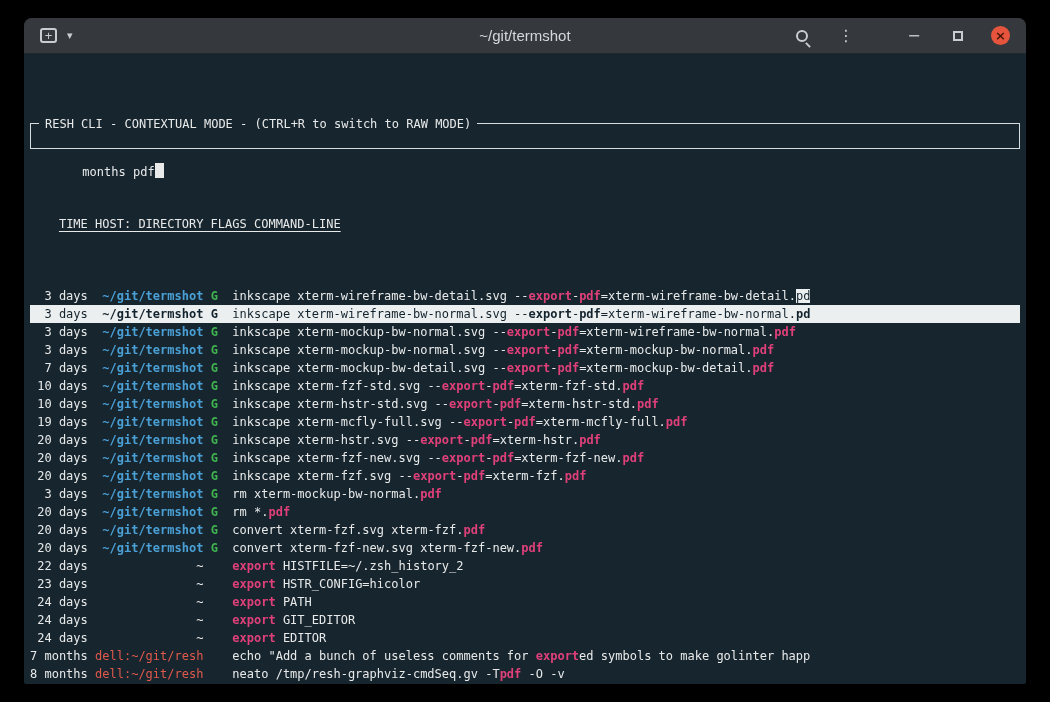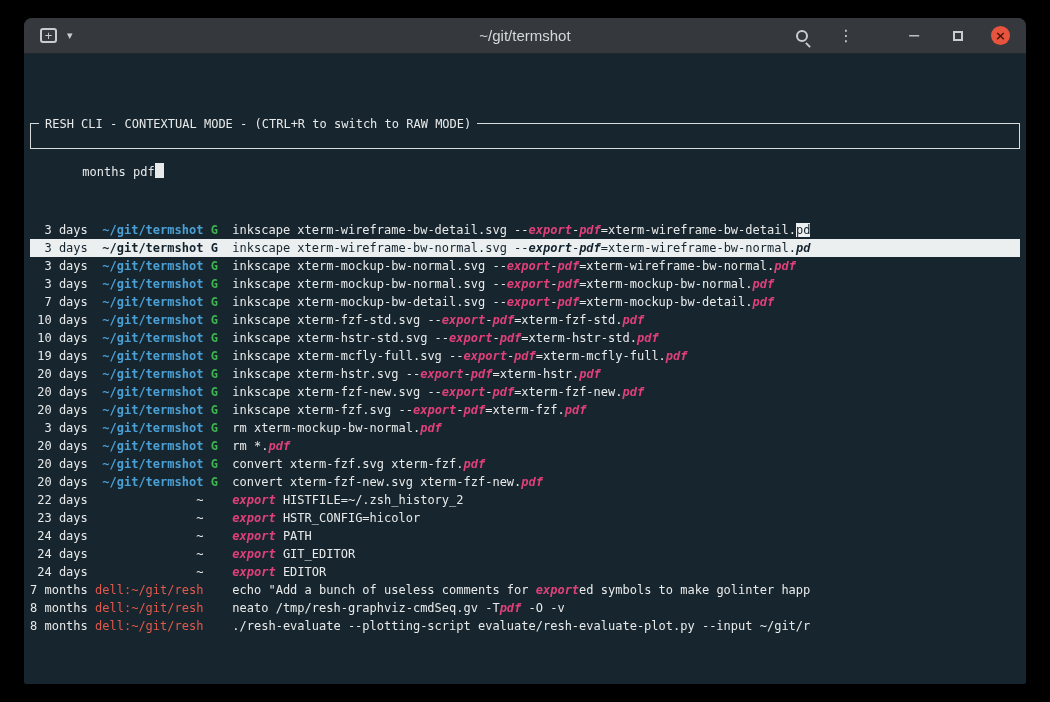--- a/index.html
+++ b/index.html
@@ -51,21 +51,21 @@
     vertical-align:-2px;}
 
   .table-header{margin-top:12px;}
   .table-header .u{text-decoration:underline; text-underline-offset:3px;}
 
   .row{height:18px;}
   .seg-p{color:var(--fg);}
   .seg-b{color:var(--blue); font-weight:bold;}
   .seg-g{color:var(--green); font-weight:bold;}
   .seg-r{color:var(--red);}
-  .seg-m{color:var(--pink); font-weight:bold;font-style:italic;}
+  .seg-m{color:var(--pink); font-weight:bold;}
   .seg-i{background:var(--inv-bg); color:var(--inv-fg);}
   .row.selected{background:var(--inv-bg);}
   .row.selected .seg-p{color:var(--inv-fg);}
   .row.selected .seg-b,.row.selected .seg-g,.row.selected .seg-r{color:var(--inv-fg);}
   .row.selected .seg-m,.row.selected .seg-i{background:transparent; color:var(--inv-fg); font-weight:bold;}
 </style>
 </head>
 <body>
 
 <div class="window">
@@ -96,20 +96,21 @@
     </div>
   </div>
 
   <div class="content">
 
     <div class="search-box">
       <span class="legend">RESH CLI - CONTEXTUAL MODE - (CTRL+R to switch to RAW MODE)</span>
       <span>months pdf</span><span class="cursor"></span>
     </div>
 
+    <div class="table-header"><span>    </span><span class="u">TIME HOST: DIRECTORY FLAGS COMMAND-LINE</span></div>
 
     <div><div class="row"><span class="seg-p">  3 days </span><span class="seg-b"> ~/git/termshot</span><span class="seg-p"> </span><span class="seg-g">G</span><span class="seg-p">  inkscape xterm-wireframe-bw-detail.svg --</span><span class="seg-m">export</span><span class="seg-p">-</span><span class="seg-m">pdf</span><span class="seg-p">=xterm-wireframe-bw-detail.</span><span class="seg-i">pd</span></div><div class="row selected"><span class="seg-p">  3 days </span><span class="seg-b"> ~/git/termshot</span><span class="seg-p"> </span><span class="seg-g">G</span><span class="seg-p">  inkscape xterm-wireframe-bw-normal.svg --</span><span class="seg-m">export</span><span class="seg-p">-</span><span class="seg-m">pdf</span><span class="seg-p">=xterm-wireframe-bw-normal.</span><span class="seg-m">pd</span></div><div class="row"><span class="seg-p">  3 days </span><span class="seg-b"> ~/git/termshot</span><span class="seg-p"> </span><span class="seg-g">G</span><span class="seg-p">  inkscape xterm-mockup-bw-normal.svg --</span><span class="seg-m">export</span><span class="seg-p">-</span><span class="seg-m">pdf</span><span class="seg-p">=xterm-wireframe-bw-normal.</span><span class="seg-m">pdf</span></div><div class="row"><span class="seg-p">  3 days </span><span class="seg-b"> ~/git/termshot</span><span class="seg-p"> </span><span class="seg-g">G</span><span class="seg-p">  inkscape xterm-mockup-bw-normal.svg --</span><span class="seg-m">export</span><span class="seg-p">-</span><span class="seg-m">pdf</span><span class="seg-p">=xterm-mockup-bw-normal.</span><span class="seg-m">pdf</span></div><div class="row"><span class="seg-p">  7 days </span><span class="seg-b"> ~/git/termshot</span><span class="seg-p"> </span><span class="seg-g">G</span><span class="seg-p">  inkscape xterm-mockup-bw-detail.svg --</span><span class="seg-m">export</span><span class="seg-p">-</span><span class="seg-m">pdf</span><span class="seg-p">=xterm-mockup-bw-detail.</span><span class="seg-m">pdf</span></div><div class="row"><span class="seg-p"> 10 days </span><span class="seg-b"> ~/git/termshot</span><span class="seg-p"> </span><span class="seg-g">G</span><span class="seg-p">  inkscape xterm-fzf-std.svg --</span><span class="seg-m">export</span><span class="seg-p">-</span><span class="seg-m">pdf</span><span class="seg-p">=xterm-fzf-std.</span><span class="seg-m">pdf</span></div><div class="row"><span class="seg-p"> 10 days </span><span class="seg-b"> ~/git/termshot</span><span class="seg-p"> </span><span class="seg-g">G</span><span class="seg-p">  inkscape xterm-hstr-std.svg --</span><span class="seg-m">export</span><span class="seg-p">-</span><span class="seg-m">pdf</span><span class="seg-p">=xterm-hstr-std.</span><span class="seg-m">pdf</span></div><div class="row"><span class="seg-p"> 19 days </span><span class="seg-b"> ~/git/termshot</span><span class="seg-p"> </span><span class="seg-g">G</span><span class="seg-p">  inkscape xterm-mcfly-full.svg --</span><span class="seg-m">export</span><span class="seg-p">-</span><span class="seg-m">pdf</span><span class="seg-p">=xterm-mcfly-full.</span><span class="seg-m">pdf</span></div><div class="row"><span class="seg-p"> 20 days </span><span class="seg-b"> ~/git/termshot</span><span class="seg-p"> </span><span class="seg-g">G</span><span class="seg-p">  inkscape xterm-hstr.svg --</span><span class="seg-m">export</span><span class="seg-p">-</span><span class="seg-m">pdf</span><span class="seg-p">=xterm-hstr.</span><span class="seg-m">pdf</span></div><div class="row"><span class="seg-p"> 20 days </span><span class="seg-b"> ~/git/termshot</span><span class="seg-p"> </span><span class="seg-g">G</span><span class="seg-p">  inkscape xterm-fzf-new.svg --</span><span class="seg-m">export</span><span class="seg-p">-</span><span class="seg-m">pdf</span><span class="seg-p">=xterm-fzf-new.</span><span class="seg-m">pdf</span></div><div class="row"><span class="seg-p"> 20 days </span><span class="seg-b"> ~/git/termshot</span><span class="seg-p"> </span><span class="seg-g">G</span><span class="seg-p">  inkscape xterm-fzf.svg --</span><span class="seg-m">export</span><span class="seg-p">-</span><span class="seg-m">pdf</span><span class="seg-p">=xterm-fzf.</span><span class="seg-m">pdf</span></div><div class="row"><span class="seg-p">  3 days </span><span class="seg-b"> ~/git/termshot</span><span class="seg-p"> </span><span class="seg-g">G</span><span class="seg-p">  rm xterm-mockup-bw-normal.</span><span class="seg-m">pdf</span></div><div class="row"><span class="seg-p"> 20 days </span><span class="seg-b"> ~/git/termshot</span><span class="seg-p"> </span><span class="seg-g">G</span><span class="seg-p">  rm *.</span><span class="seg-m">pdf</span></div><div class="row"><span class="seg-p"> 20 days </span><span class="seg-b"> ~/git/termshot</span><span class="seg-p"> </span><span class="seg-g">G</span><span class="seg-p">  convert xterm-fzf.svg xterm-fzf.</span><span class="seg-m">pdf</span></div><div class="row"><span class="seg-p"> 20 days </span><span class="seg-b"> ~/git/termshot</span><span class="seg-p"> </span><span class="seg-g">G</span><span class="seg-p">  convert xterm-fzf-new.svg xterm-fzf-new.</span><span class="seg-m">pdf</span></div><div class="row"><span class="seg-p"> 22 days </span><span class="seg-p">              ~</span><span class="seg-p">    </span><span class="seg-m">export</span><span class="seg-p"> HISTFILE=~/.zsh_history_2</span></div><div class="row"><span class="seg-p"> 23 days </span><span class="seg-p">              ~</span><span class="seg-p">    </span><span class="seg-m">export</span><span class="seg-p"> HSTR_CONFIG=hicolor</span></div><div class="row"><span class="seg-p"> 24 days </span><span class="seg-p">              ~</span><span class="seg-p">    </span><span class="seg-m">export</span><span class="seg-p"> PATH</span></div><div class="row"><span class="seg-p"> 24 days </span><span class="seg-p">              ~</span><span class="seg-p">    </span><span class="seg-m">export</span><span class="seg-p"> GIT_EDITOR</span></div><div class="row"><span class="seg-p"> 24 days </span><span class="seg-p">              ~</span><span class="seg-p">    </span><span class="seg-m">export</span><span class="seg-p"> EDITOR</span></div><div class="row"><span class="seg-p">7 months </span><span class="seg-r">dell:~/git/resh</span><span class="seg-p">    echo "Add a bunch of useless comments for </span><span class="seg-m">export</span><span class="seg-p">ed symbols to make golinter happ</span></div><div class="row"><span class="seg-p">8 months </span><span class="seg-r">dell:~/git/resh</span><span class="seg-p">    neato /tmp/resh-graphviz-cmdSeq.gv -T</span><span class="seg-m">pdf</span><span class="seg-p"> -O -v</span></div><div class="row"><span class="seg-p">8 months </span><span class="seg-r">dell:~/git/resh</span><span class="seg-p">    ./resh-evaluate --plotting-script evaluate/resh-evaluate-plot.py --input ~/git/r</span></div></div>
 
     
 
     
 
   </div>
 </div>
 

